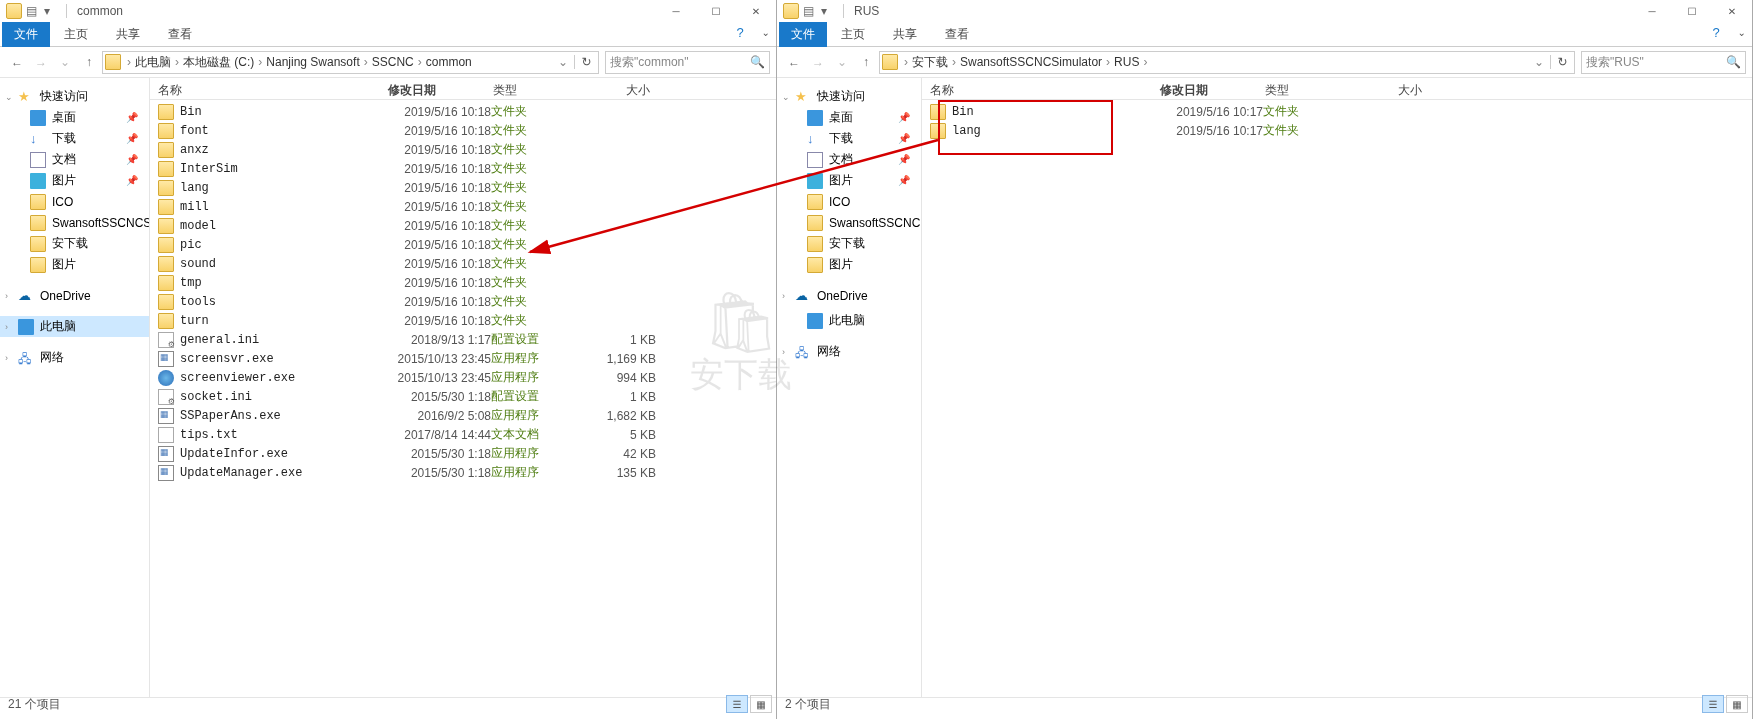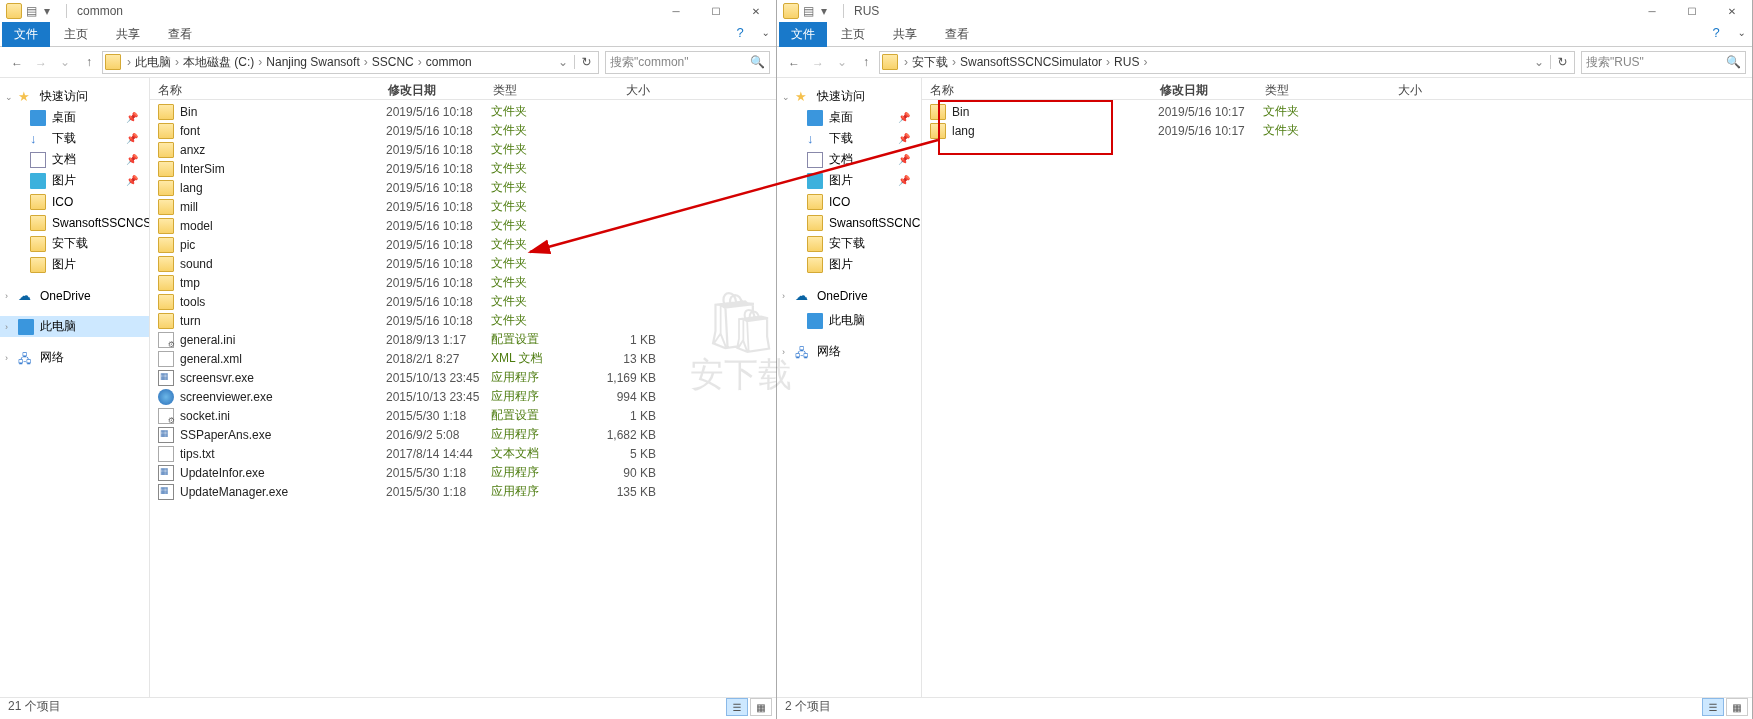--- a/index.html
+++ b/index.html
@@ -63,26 +63,26 @@
 .row { display:flex; align-items:center; height:19px; }
 .row .ic { width:16px; height:16px; margin-left:8px; margin-right:6px; flex-shrink:0;}
 .ic.folder { background: linear-gradient(#ffe9a6,#f8d26a); border: 1px solid #d4a935; border-radius:1px;}
 .ic.ini { background:#fff; border:1px solid #aaa; position:relative;}
 .ic.ini::after { content:"⚙"; font-size:8px; position:absolute; right:-2px; bottom:-2px; color:#666;}
 .ic.xml { background:#fff; border:1px solid #aaa;}
 .ic.exe { background:#fff; border:1px solid #888; position:relative;}
 .ic.exe::after { content:"▦"; font-size:9px; position:absolute; left:1px; top:0; color:#4a7ab8;}
 .ic.txt { background:#fff; border:1px solid #aaa;}
 .ic.globe { background: radial-gradient(circle,#6bb7e8,#2a6db8); border-radius:50%;}
-.row .nm { width:206px; color:#222;}
+.row .nm { width:206px; color:#222;font-family:Liberation Mono, monospace;}
 .w2 .row .nm { width:206px; }
-.row .dt { width:105px; color:#555;}
+.row .dt { width:105px; color:#555;text-align:right;}
 .row .tp { width:105px; color:#4d7c0f;}
 .row .sz { width:70px; text-align:right; color:#555; padding-right:10px;}
-.status-bar { height:22px; border-top:1px solid #e5e5e5; display:flex; align-items:flex-start; padding:0 8px; color:#555; position:relative;}
+.status-bar { height:22px; border-top:1px solid #e5e5e5; display:flex; align-items:flex-end; padding:6px 8px; color:#555; position:relative;}
 .status-bar .view-btns { position:absolute; right:4px; display:flex; gap:2px;}
 .view-btn { width:22px; height:18px; border:1px solid #ccc; display:flex; align-items:center; justify-content:center; font-size:10px; color:#555;}
 .view-btn.active { background:#cde8ff; border-color:#8ab9e8;}
 .highlight-box { position:absolute; border:2px solid #d40000; pointer-events:none; z-index:50;}
 .arrow-svg { position:absolute; pointer-events:none; z-index:51;}
 .watermark { position:absolute; left:690px; top:290px; opacity:0.12; font-size:34px; font-family: Arial; color:#333; pointer-events:none; text-align:center; line-height:1.1;}
 .watermark .bag { font-size:60px; display:block;}
 </style>
 </head>
 <body>
@@ -292,27 +292,20 @@
               <span class="sz"></span>
             </div>
             <div class="row">
               <span class="ic ini"></span>
               <span class="nm">general.ini</span>
               <span class="dt">2018/9/13 1:17</span>
               <span class="tp">配置设置</span>
               <span class="sz">1 KB</span>
             </div>
             <div class="row">
-              <span class="ic xml"></span>
-              <span class="nm">general.xml</span>
-              <span class="dt">2018/2/1 8:27</span>
-              <span class="tp">XML 文档</span>
-              <span class="sz">13 KB</span>
-            </div>
-            <div class="row">
               <span class="ic exe"></span>
               <span class="nm">screensvr.exe</span>
               <span class="dt">2015/10/13 23:45</span>
               <span class="tp">应用程序</span>
               <span class="sz">1,169 KB</span>
             </div>
             <div class="row">
               <span class="ic globe"></span>
               <span class="nm">screenviewer.exe</span>
               <span class="dt">2015/10/13 23:45</span>
@@ -338,21 +331,21 @@
               <span class="nm">tips.txt</span>
               <span class="dt">2017/8/14 14:44</span>
               <span class="tp">文本文档</span>
               <span class="sz">5 KB</span>
             </div>
             <div class="row">
               <span class="ic exe"></span>
               <span class="nm">UpdateInfor.exe</span>
               <span class="dt">2015/5/30 1:18</span>
               <span class="tp">应用程序</span>
-              <span class="sz">90 KB</span>
+              <span class="sz">42 KB</span>
             </div>
             <div class="row">
               <span class="ic exe"></span>
               <span class="nm">UpdateManager.exe</span>
               <span class="dt">2015/5/30 1:18</span>
               <span class="tp">应用程序</span>
               <span class="sz">135 KB</span>
             </div>
           </div>
     </div>

